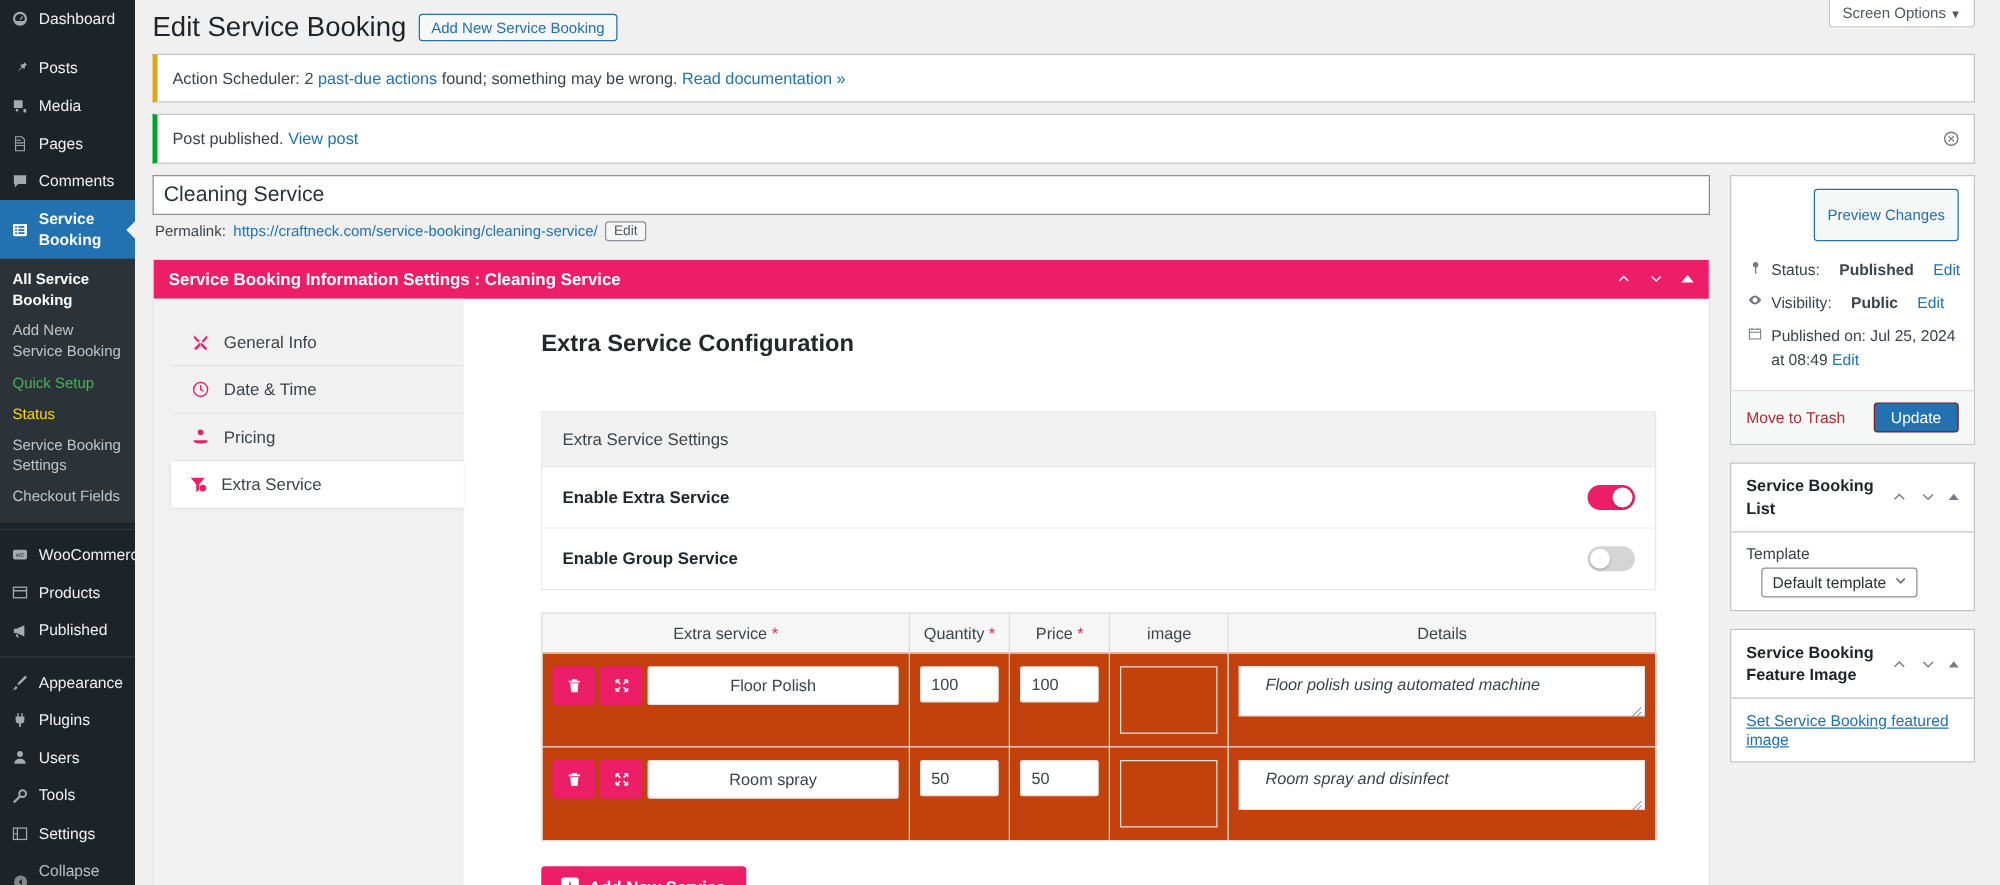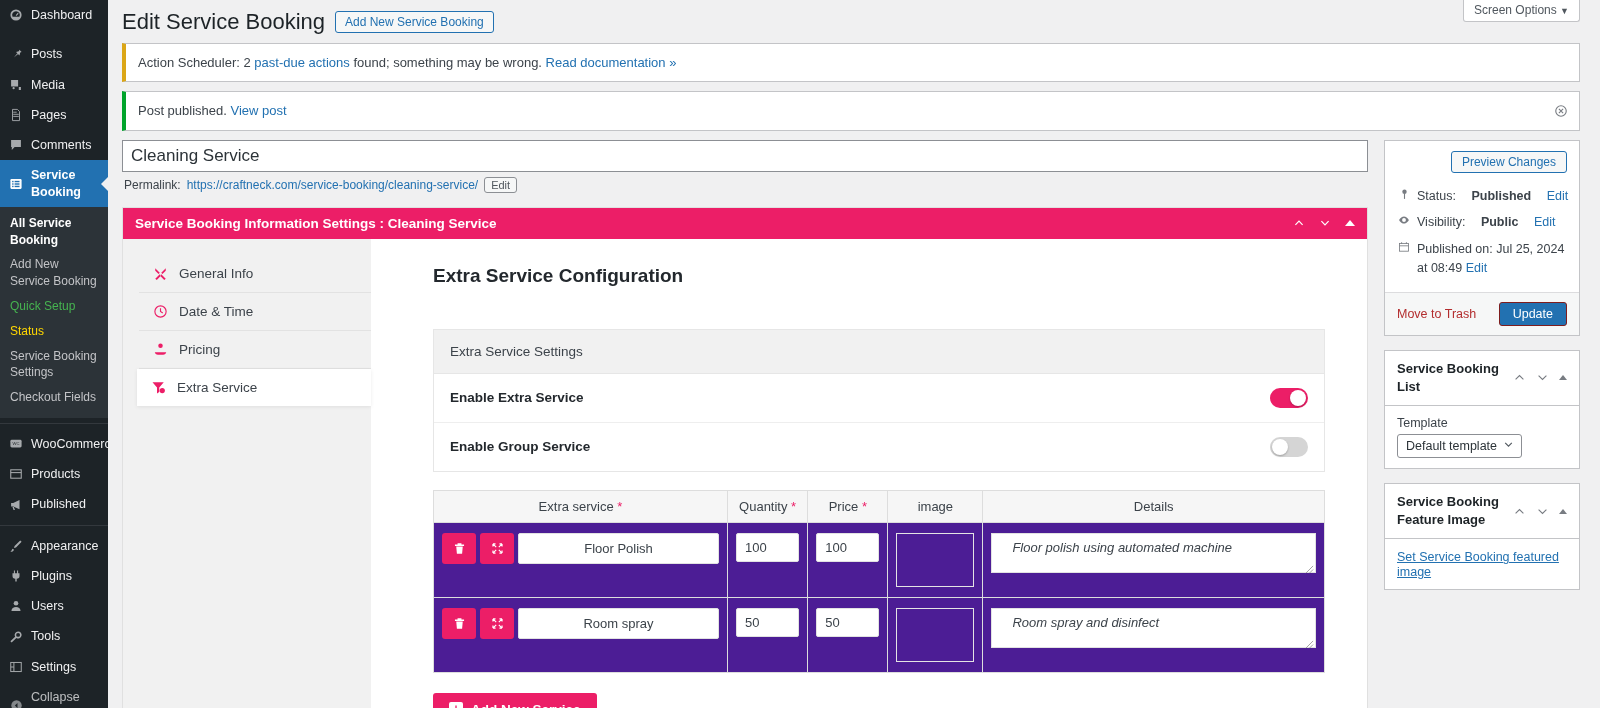--- a/index.html
+++ b/index.html
@@ -187,21 +187,21 @@
     border-collapse:collapse; width:100%; margin-top:18px;
     border:1px solid #ddd; background:#fff;
   }
   .es-table th {
     background:#f6f6f6; border:1px solid #ddd; font-weight:400;
     font-size:13px; color:#3c434a; padding:8px 6px; text-align:center;
   }
   .es-table th .req { color:#ec1e67; }
   .es-table td {
     border:1px solid #ddd; padding:10px 8px; vertical-align:top;
-    background:#4c1d95;
+    background:#c2410c;
   }
   .cell-service { display:flex; align-items:stretch; }
   .icon-btn {
     width:34px; height:31px; background:#ec1e67; color:#fff;
     display:flex; align-items:center; justify-content:center;
     border-radius:3px; margin-right:4px; cursor:pointer; font-size:13px;
   }
   .txt-input {
     border:1px solid #e2e2e2; background:#fff; padding:6px 8px;
     font-size:13px; color:#3c434a; font-family:"Liberation Sans", sans-serif;
@@ -250,21 +250,21 @@
   .pb-ctrls span { cursor:pointer; display:flex; }
   .tri-dark {
     width:0;height:0;border-style:solid;
     border-width:0 4px 5px 4px;
     border-color:transparent transparent #787c82 transparent;
   }
   .pb-inner { padding:10px 12px; }
   .preview-row { display:flex; justify-content:flex-end; margin-bottom:10px; }
   .btn-secondary {
     background:#f6f7f7; border:1px solid #2271b1; color:#2271b1;
-    border-radius:3px; font-size:12px; padding:3px 10px; cursor:pointer;
+    border-radius:3px; font-size:12px; padding:13px 10px; cursor:pointer;
   }
   .misc-line {
     display:flex; align-items:flex-start; gap:6px;
     font-size:12.5px; color:#3c434a; padding:4px 0; line-height:1.5;
   }
   .misc-line .mi { color:#787c82; width:14px; flex:0 0 14px; text-align:center; font-size:12px; }
   .misc-line a { color:#2271b1; }
   .pb-footer {
     display:flex; align-items:center; justify-content:space-between;
     padding:9px 12px; border-top:1px solid #dcdcde; background:#f6f7f7;
@@ -272,21 +272,21 @@
   .trash-link { color:#b32d2e; font-size:12.5px; cursor:pointer; }
   .btn-primary {
     background:#2271b1; border:1px solid #7f1d1d; color:#fff;
     border-radius:3px; font-size:12.5px; padding:4px 13px; cursor:pointer;
     font-weight:400;
   }
   .field-label { font-size:12.5px; color:#3c434a; margin-bottom:4px; }
   .sel {
     border:1px solid #8c8f94; border-radius:3px; background:#fff;
     padding:4px 24px 4px 8px; font-size:12.5px; color:#2c3338;
-    position:relative; display:inline-block; cursor:pointer; min-width:118px;
+    position:relative; display:inline-block; cursor:pointer; min-width:118px;margin-left:12px;
   }
   .sel .caret {
     position:absolute; right:7px; top:50%; transform:translateY(-50%);
   }
   .link-blue { color:#2271b1; font-size:12.5px; text-decoration:underline; cursor:pointer; }
 
   
   .img-floor {
     width:100%; height:100%;
     background:

